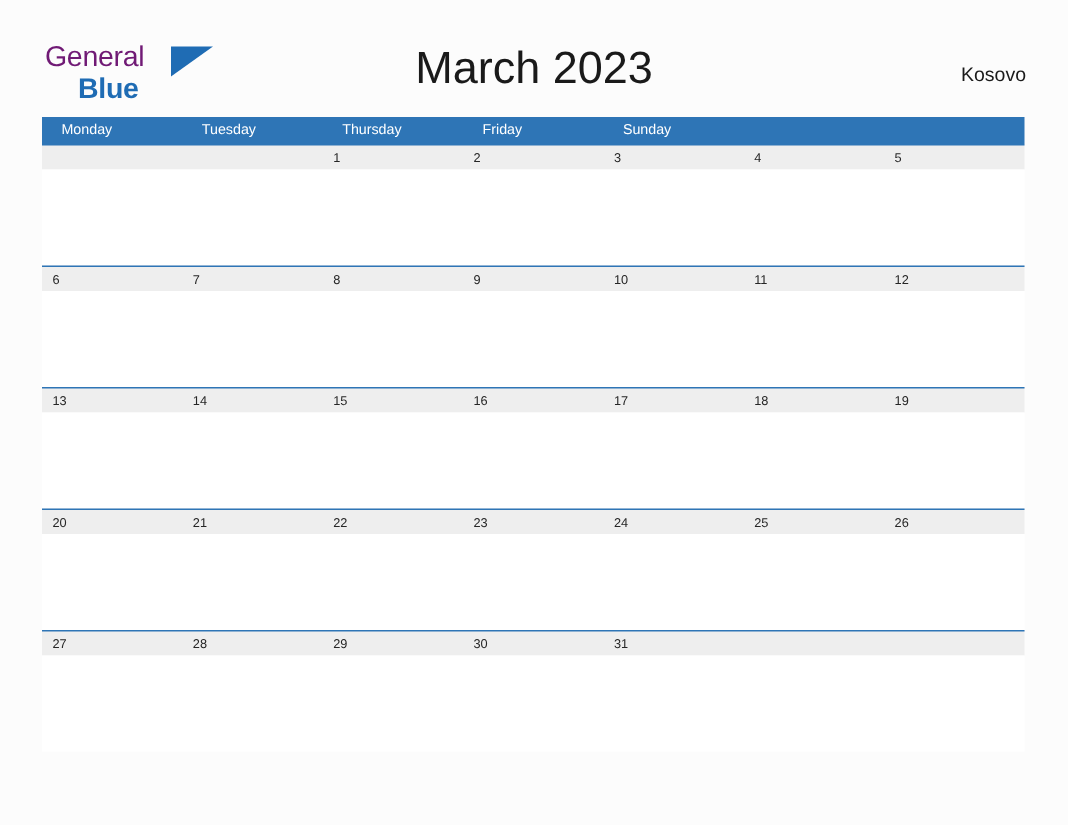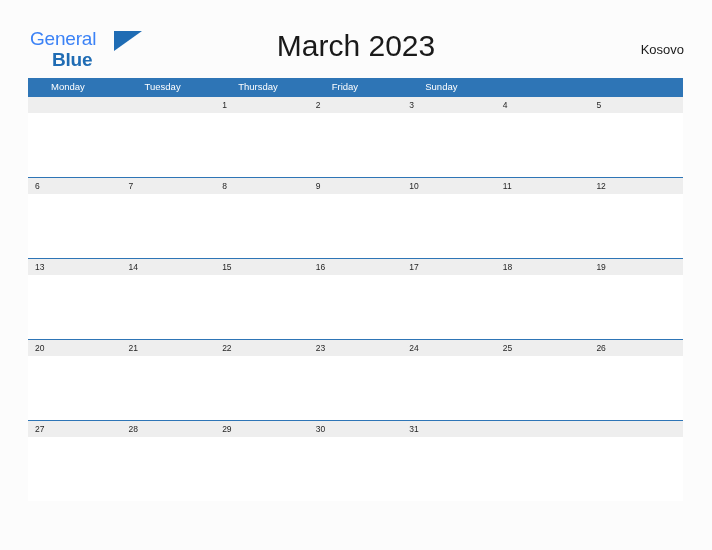--- a/index.html
+++ b/index.html
@@ -35,21 +35,21 @@
     top: 28px;
     width: 120px;
     height: 44px;
   }
   .logo-general {
     position: absolute;
     left: 0;
     top: 0;
     font-size: 19px;
     letter-spacing: -0.2px;
-    color: #3b82f6;
+    color: #701a75;
     font-family: "Liberation Sans", sans-serif;
   }
   .logo-flag {
     position: absolute;
     left: 84px;
     top: 3px;
     width: 0;
     height: 0;
     border-left: 28px solid #1f6cb4;
     border-bottom: 20px solid transparent;
@@ -98,21 +98,21 @@
     width: 655px;
     height: 18px;
     background: #2e75b6;
   }
   .weekday-cell {
     width: 93.571px;
     height: 18px;
     line-height: 18px;
     color: #ffffff;
     font-size: 9.5px;
-    padding-left: 23px;
+    padding-left: 13px;
     box-sizing: border-box;
     font-family: "Liberation Sans", sans-serif;
     white-space: nowrap;
     overflow: hidden;
   }
   .week-row {
     width: 655px;
     height: 81px;
     position: relative;
   }

